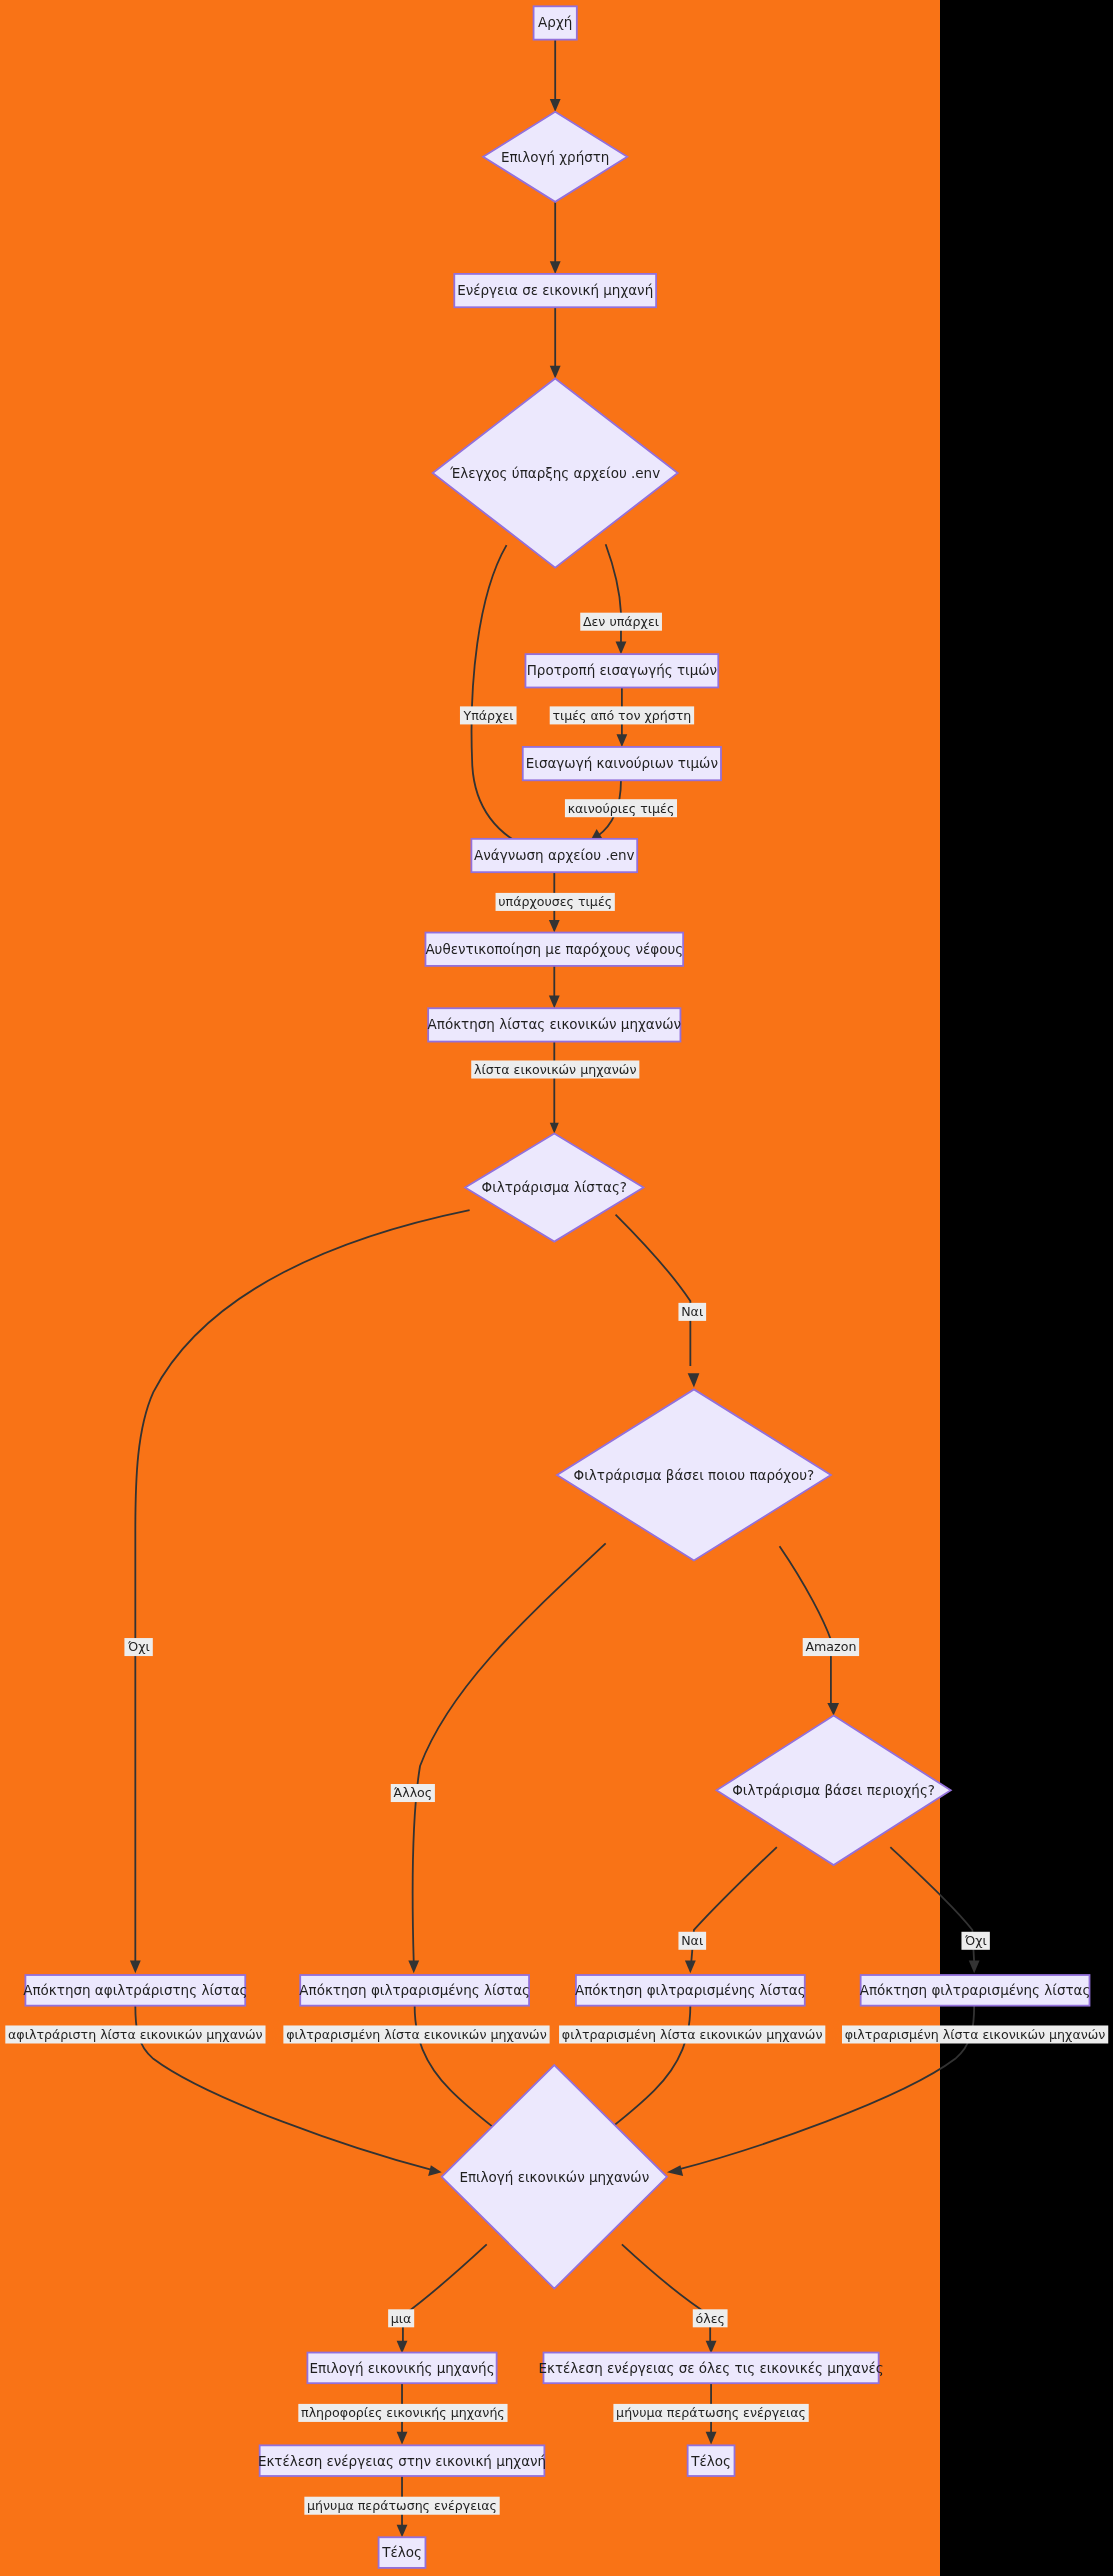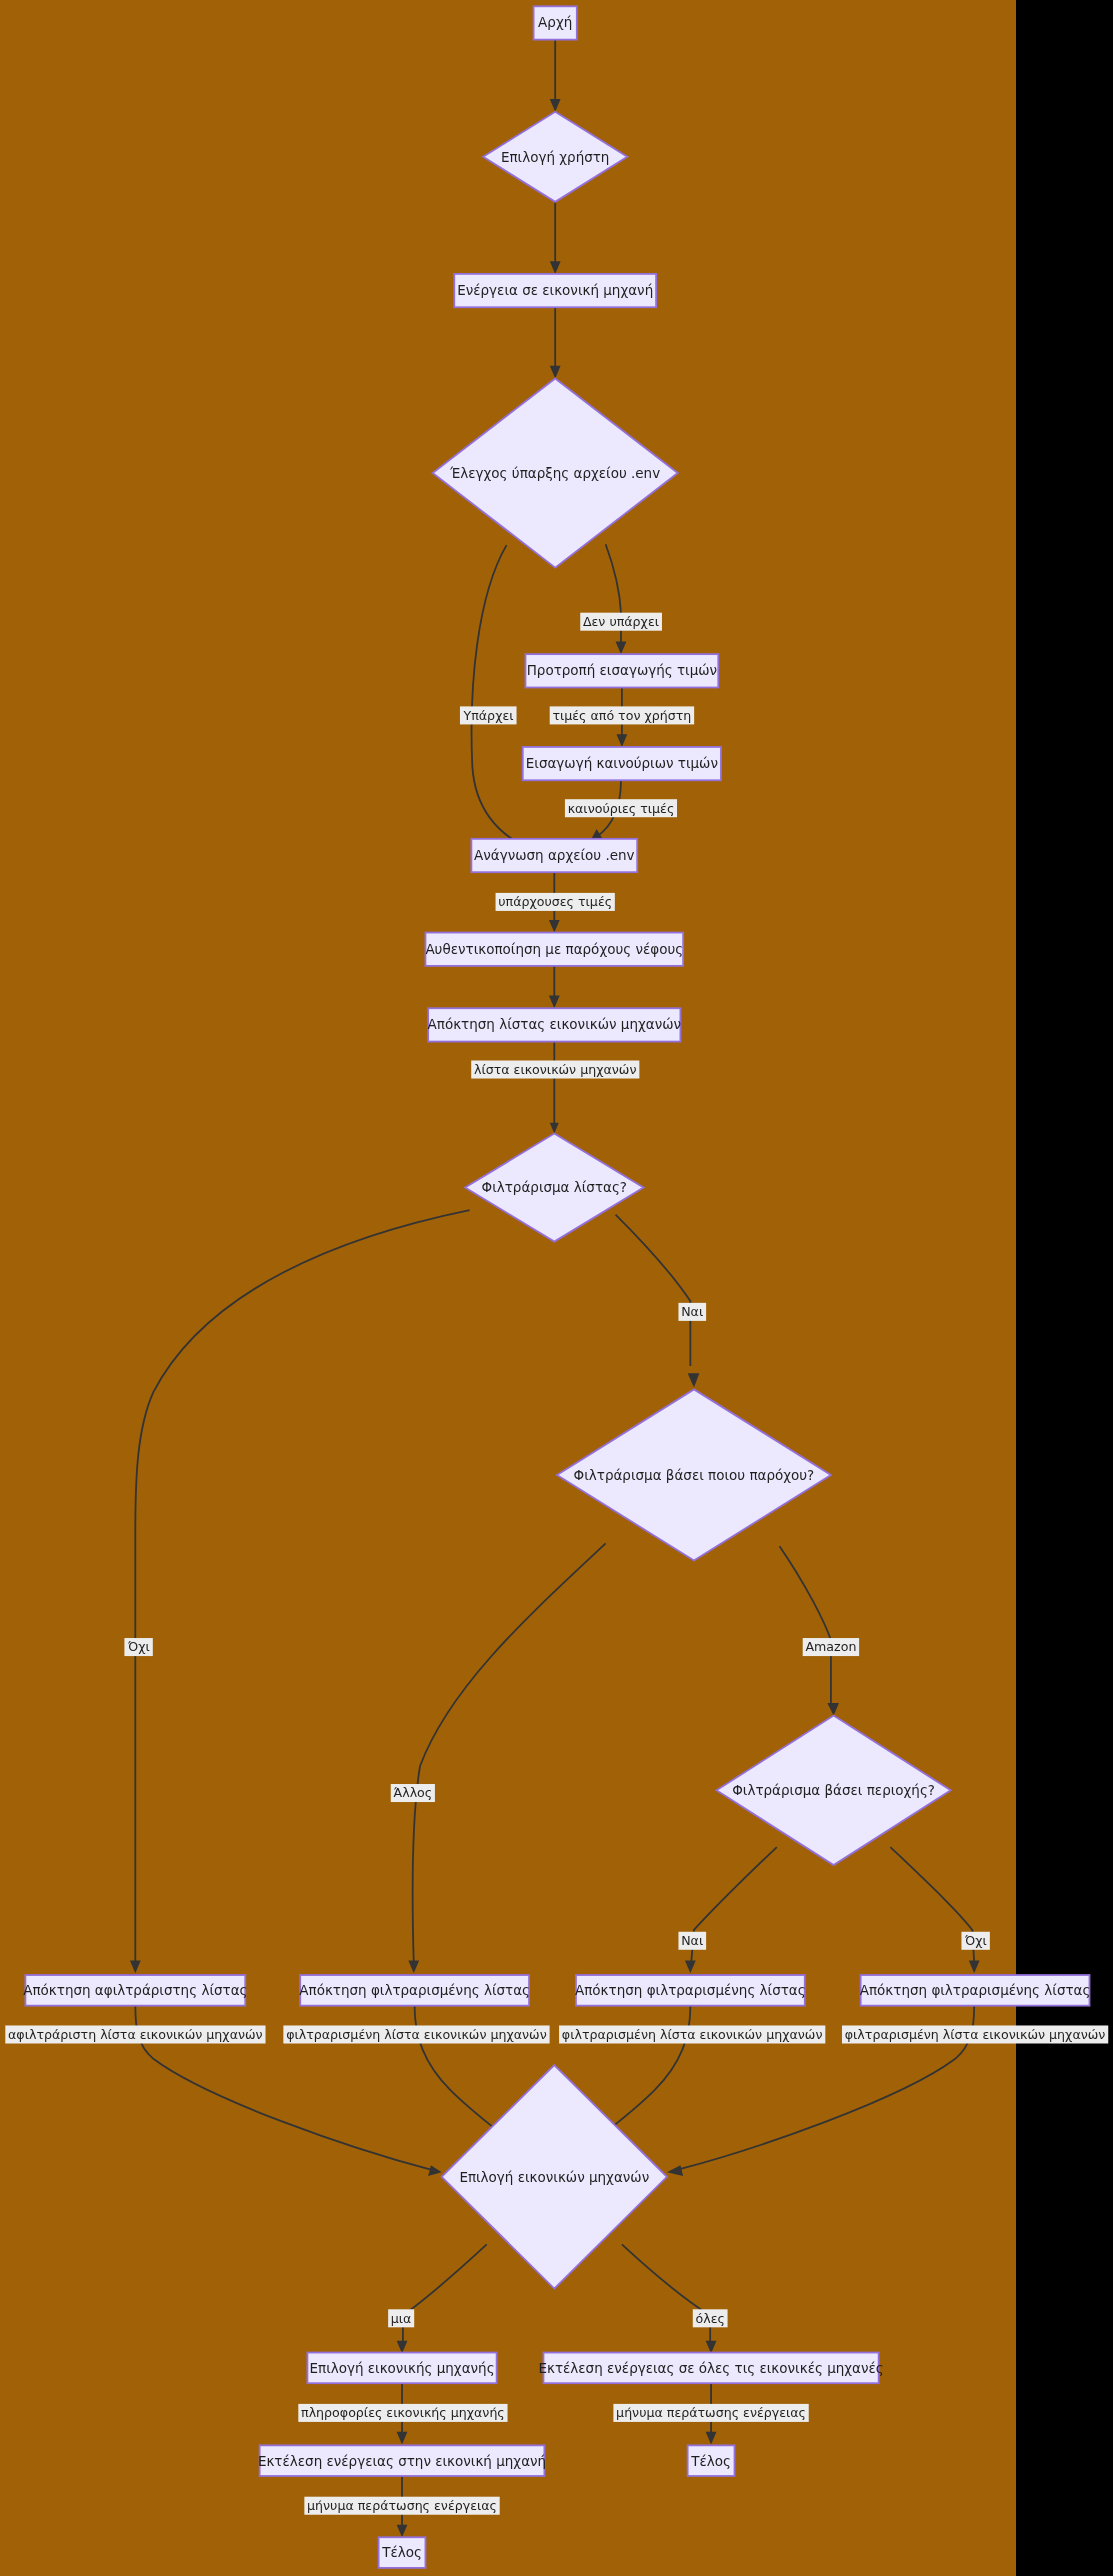--- a/index.html
+++ b/index.html
@@ -9,23 +9,23 @@
     background: #000000;
   }
   body {
     width: 1114px;
     height: 2576px;
     overflow: hidden;
     font-family: "DejaVu Sans", sans-serif;
   }
   #flow-root {
     position: relative;
-    width: 1016px;
+    width: 940px;
     height: 2576px;
-    background: #a16207;
+    background: #f97316;
   }
   svg.flow-svg {
     position: absolute;
     top: 0;
     left: 0;
     width: 1114px;
     height: 2576px;
     display: block;
   }
   

